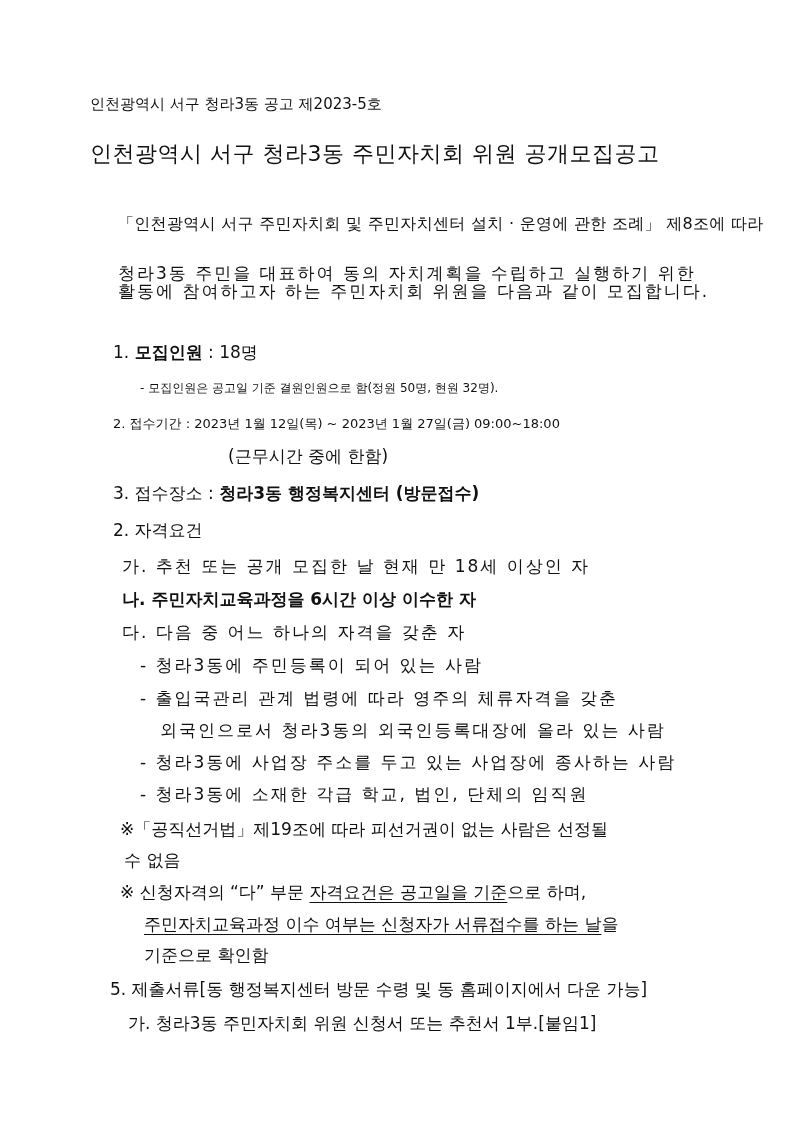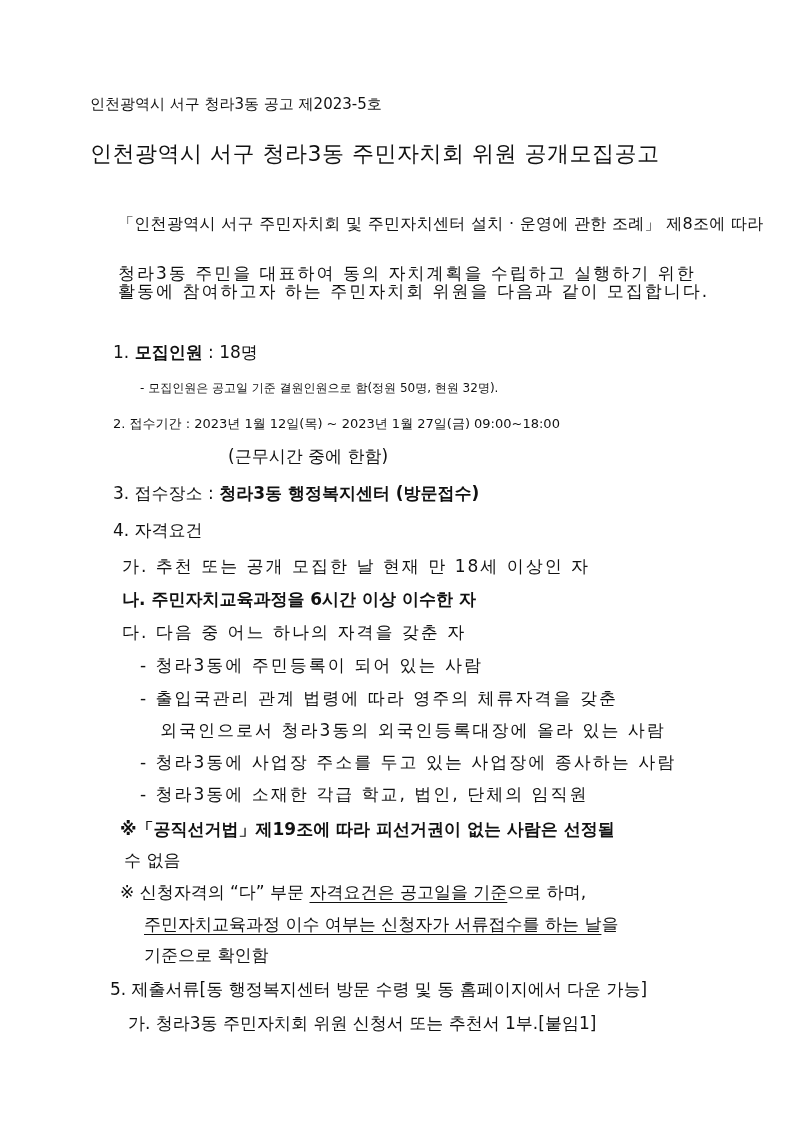--- a/index.html
+++ b/index.html
@@ -37,32 +37,32 @@
   <div class="line" style="left:140px; top:376px; font-size:12px;">- 모집인원은 공고일 기준 결원인원으로 함(정원 50명, 현원 32명).</div>
 
   <div class="line" style="left:113px; top:412px; font-size:13px;">2. 접수기간 : 2023년 1월 12일(목) ~ 2023년 1월 27일(금) 09:00~18:00</div>
   <div class="line" style="left:228px; top:444px;">(근무시간 중에 한함)</div>
 
   <div class="line" style="left:113px; top:481px;">
     <span>3. 접수장소 :</span>
     <span class="bold">청라3동 행정복지센터 (방문접수)</span>
   </div>
 
-  <div class="line" style="left:113px; top:518px;">4. 자격요건</div>
+  <div class="line" style="left:113px; top:518px;">2. 자격요건</div>
   <div class="line wide" style="left:122px; top:554px;">가. 추천 또는 공개 모집한 날 현재 만 18세 이상인 자</div>
   <div class="line bold" style="left:122px; top:587px;">나. 주민자치교육과정을 6시간 이상 이수한 자</div>
   <div class="line wide" style="left:122px; top:620px;">다. 다음 중 어느 하나의 자격을 갖춘 자</div>
 
   <div class="line wide" style="left:140px; top:653px;">- 청라3동에 주민등록이 되어 있는 사람</div>
   <div class="line wide" style="left:140px; top:686px;">- 출입국관리 관계 법령에 따라 영주의 체류자격을 갖춘</div>
   <div class="line wide" style="left:160px; top:718px;">외국인으로서 청라3동의 외국인등록대장에 올라 있는 사람</div>
   <div class="line wide" style="left:140px; top:750px;">- 청라3동에 사업장 주소를 두고 있는 사업장에 종사하는 사람</div>
   <div class="line wide" style="left:140px; top:782px;">- 청라3동에 소재한 각급 학교, 법인, 단체의 임직원</div>
 
-  <div class="line" style="left:120px; top:817px;font-weight:bold;">※「공직선거법」제19조에  따라  피선거권이  없는  사람은  선정될</div>
+  <div class="line" style="left:120px; top:817px;">※「공직선거법」제19조에  따라  피선거권이  없는  사람은  선정될</div>
   <div class="line" style="left:124px; top:848px;">수 없음</div>
 
   <div class="line" style="left:120px; top:880px;">
     <span>※  신청자격의  “다”  부문 </span><span class="u">자격요건은 공고일을 기준</span><span>으로 하며,</span>
   </div>
   <div class="line" style="left:144px; top:912px;">
     <span class="u">주민자치교육과정 이수 여부는 신청자가 서류접수를 하는 날</span><span>을</span>
   </div>
   <div class="line" style="left:144px; top:943px;">기준으로 확인함</div>
 

